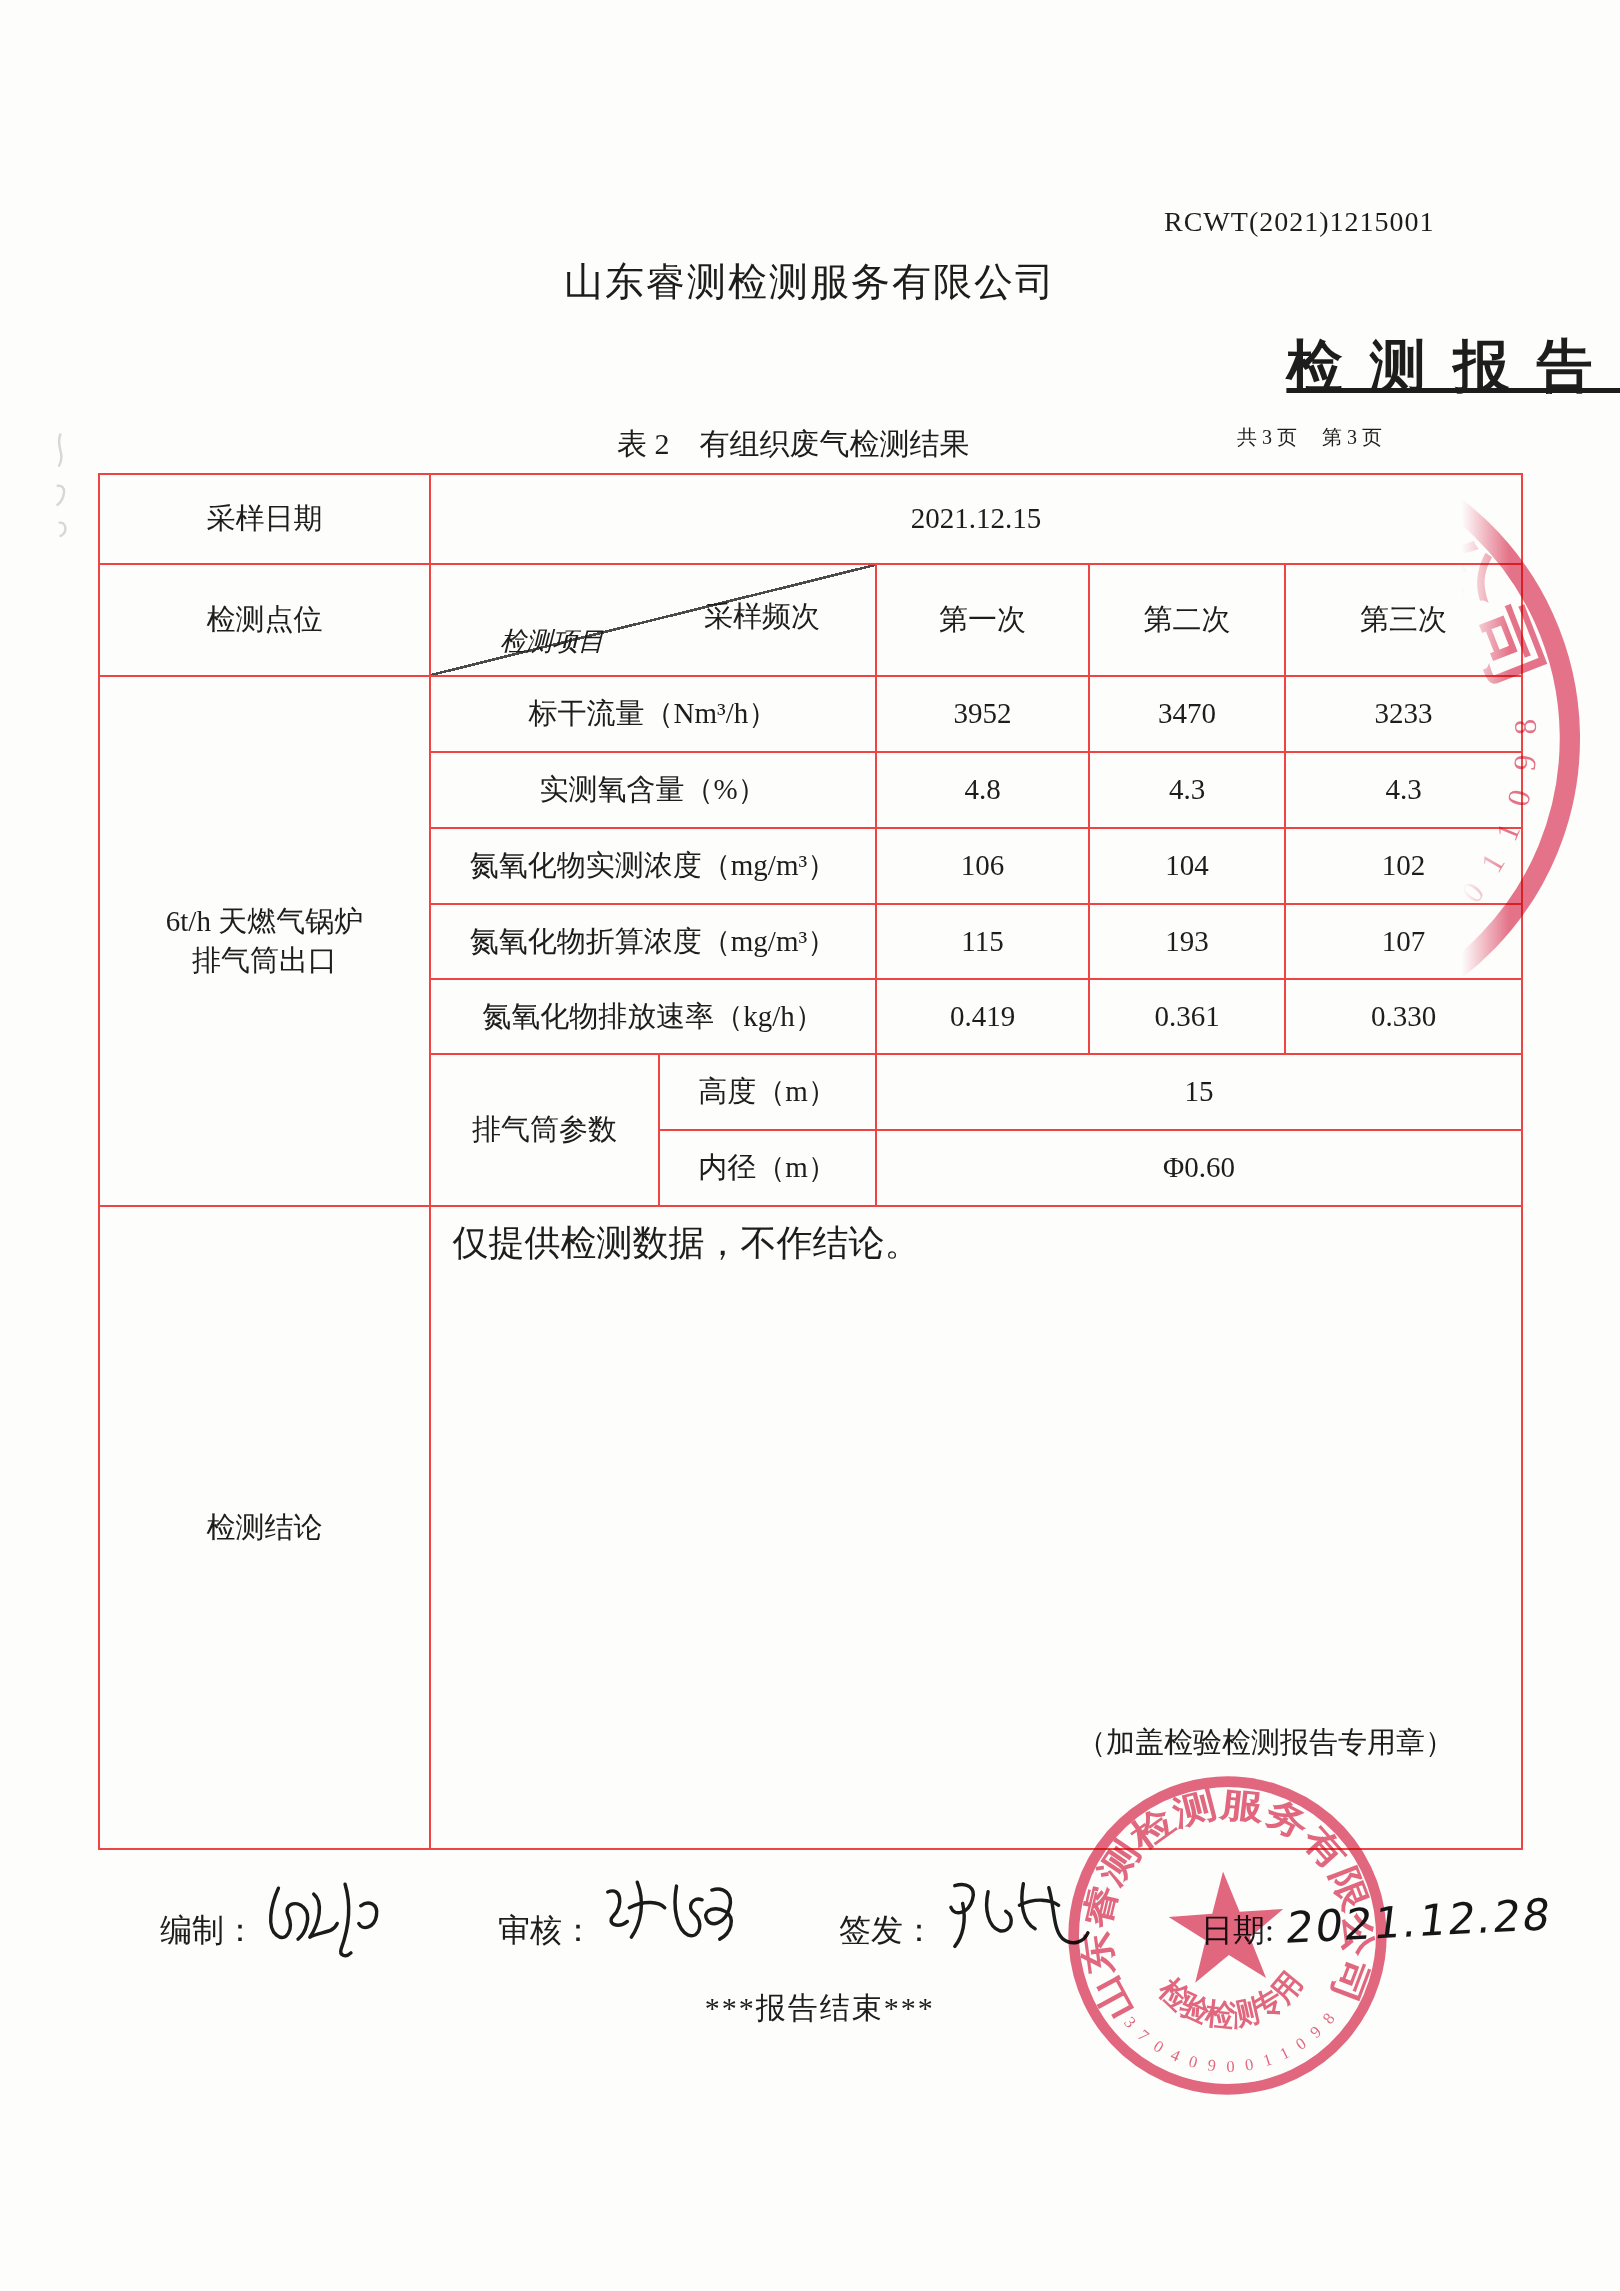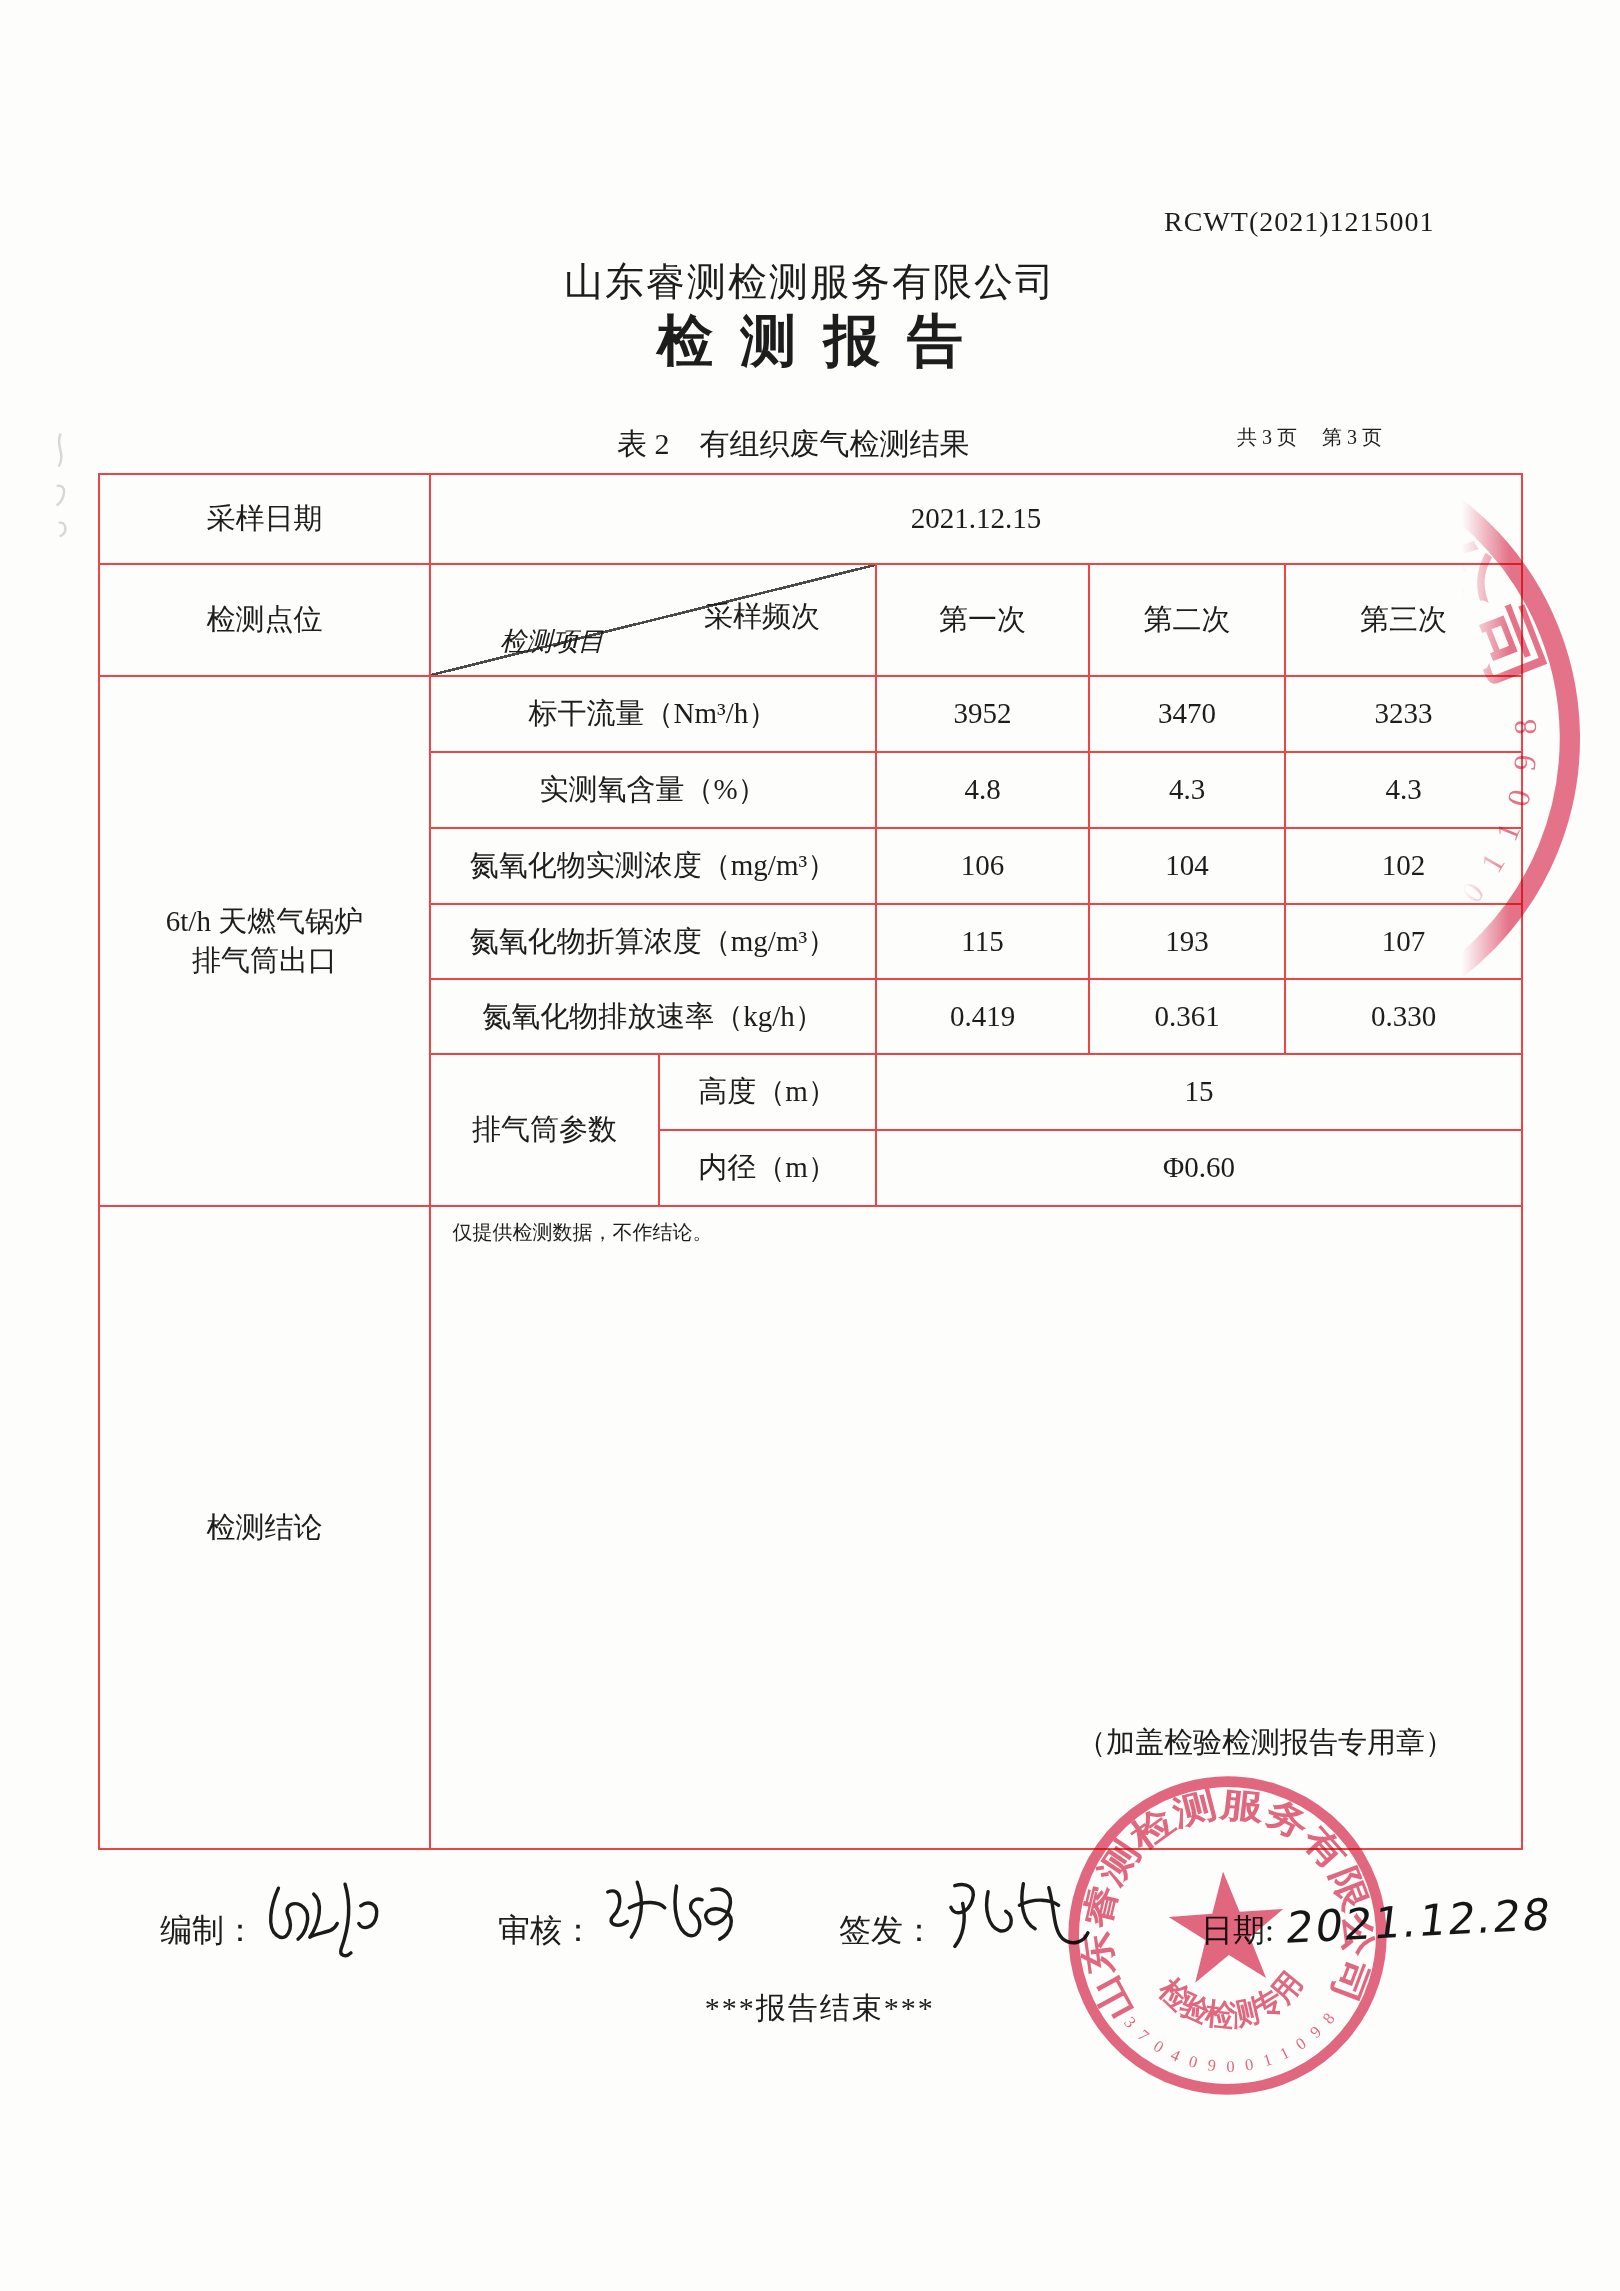--- a/index.html
+++ b/index.html
@@ -3,22 +3,22 @@
 <meta charset="utf-8">
 <style>
   html,body{margin:0;padding:0;background:#ffffff;}
   .page{position:relative;width:1620px;height:2292px;background:#fdfdfc;overflow:hidden;
         font-family:"Liberation Serif", serif;color:#1d1d1d;}
   .abs{position:absolute;}
 
   
   .report-no{left:1164px;top:206px;font-size:28px;letter-spacing:1px;}
   .company{left:0;top:255px;width:100%;text-align:center;font-size:39px;letter-spacing:2px;}
-  .doc-title{left:0;top:304px;width:100%;text-align:center;font-size:56px;font-weight:bold;
-             letter-spacing:27.4px;text-indent:27.4px;}
+  .doc-title{left:0;top:329px;width:100%;text-align:right;font-size:56px;font-weight:bold;
+             letter-spacing:27.4px;text-indent:27.4px;text-decoration:underline;}
   .caption{left:617px;top:424px;font-size:30px;}
   .pagination{left:1237px;top:424px;font-size:20px;}
 
   
   table.main{position:absolute;left:98px;top:473px;border-collapse:collapse;table-layout:fixed;}
   table.main td{border:2px solid #ef4444;padding:0;text-align:center;vertical-align:middle;
                 font-size:29px;line-height:1.35;overflow:hidden;}
   tr.hr1  td{height:88px;}
   tr.hr2  td{height:110px;border-top-width:2.9px;}
   tr.d1 td{height:74px;} tr.d2 td{height:74px;} tr.d3 td{height:74px;}
@@ -27,21 +27,21 @@
   tr.concl td{height:641px;border-top-width:2.9px;}
   td.diag{position:relative;
     background-image:linear-gradient(to bottom right,
       rgba(0,0,0,0) 0 calc(50% - 1.3px),
       #4a4a4a calc(50% - 1.3px) calc(50% + 1.3px),
       rgba(0,0,0,0) calc(50% + 1.3px) 100%);}
   .diag-top{position:absolute;top:22px;right:55px;font-size:29px;margin-top:10px;}
   .diag-bottom{position:absolute;bottom:16px;left:69px;font-size:26px;font-style:italic;}
   td.pointcell{line-height:2.6;}
   td.conclcell{position:relative;vertical-align:top;text-align:left;}
-  .concl-text{position:absolute;top:11.8px;left:21.6px;font-size:20px;}
+  .concl-text{position:absolute;top:11.8px;left:21.6px;font-size:36px;}
   .seal-note{position:absolute;right:67px;bottom:86px;font-size:29px;}
 
   
   .sig-label{font-size:32px;}
   .lbl-bianzhi{left:160px;top:1909px;}
   .lbl-shenhe{left:498px;top:1909px;}
   .lbl-qianfa{left:839px;top:1909px;}
   .lbl-riqi{left:1201px;top:1909px;}
   .sig{stroke:#1b1b1b;stroke-width:3.5;fill:none;stroke-linecap:round;stroke-linejoin:round;}
   .sig-svg1{left:251px;top:1874px;}

